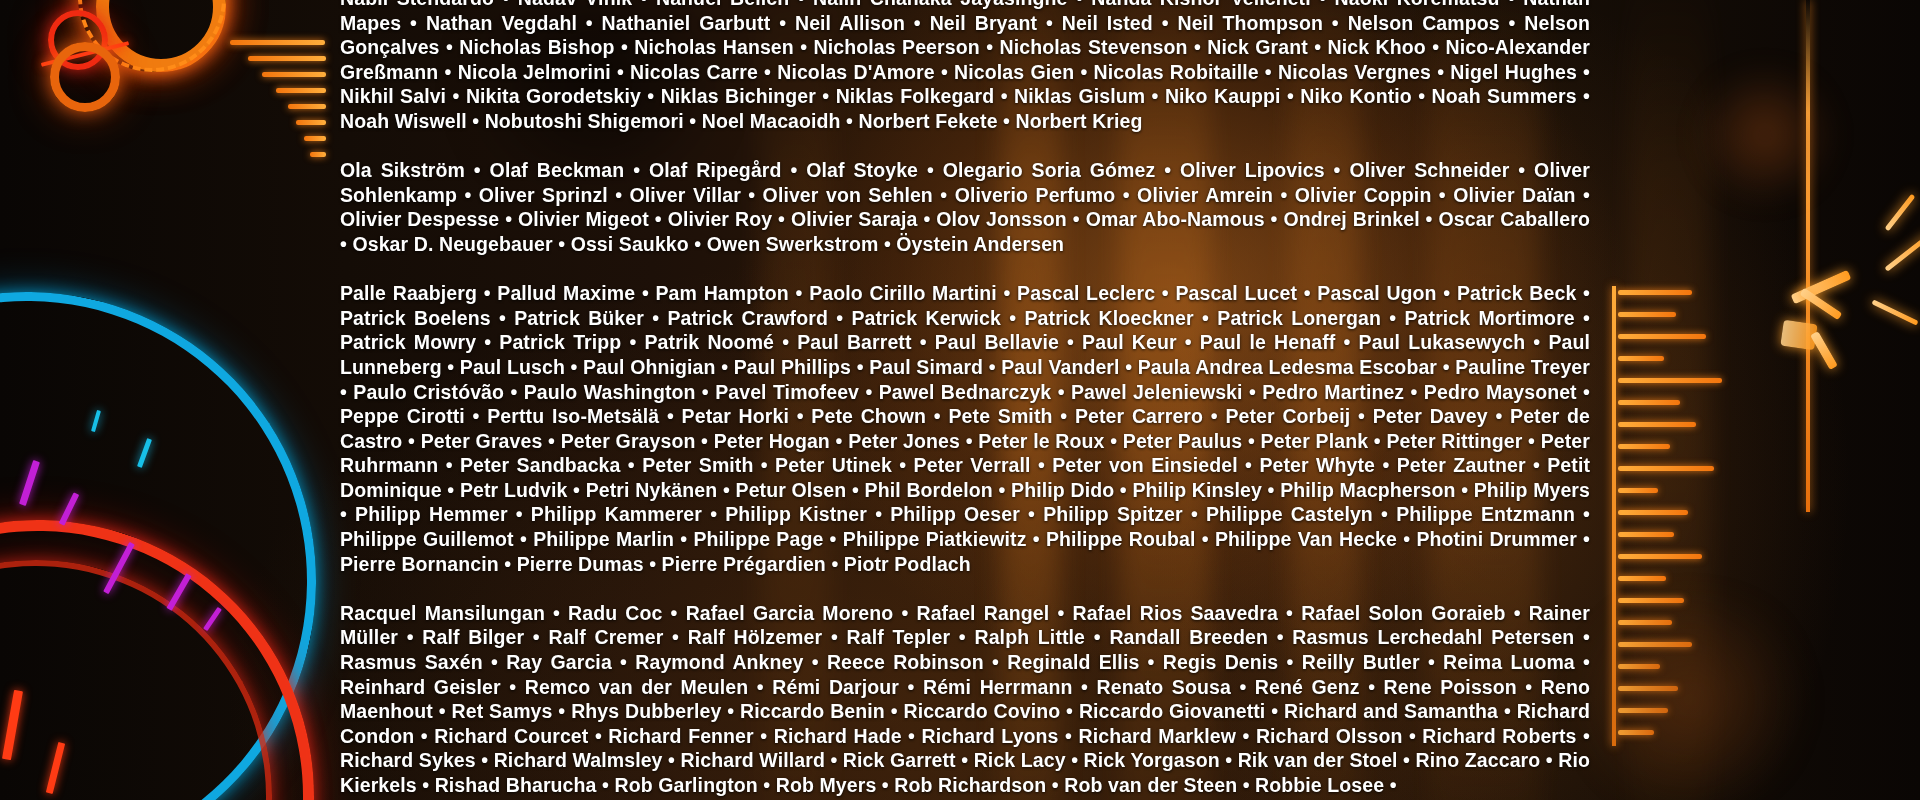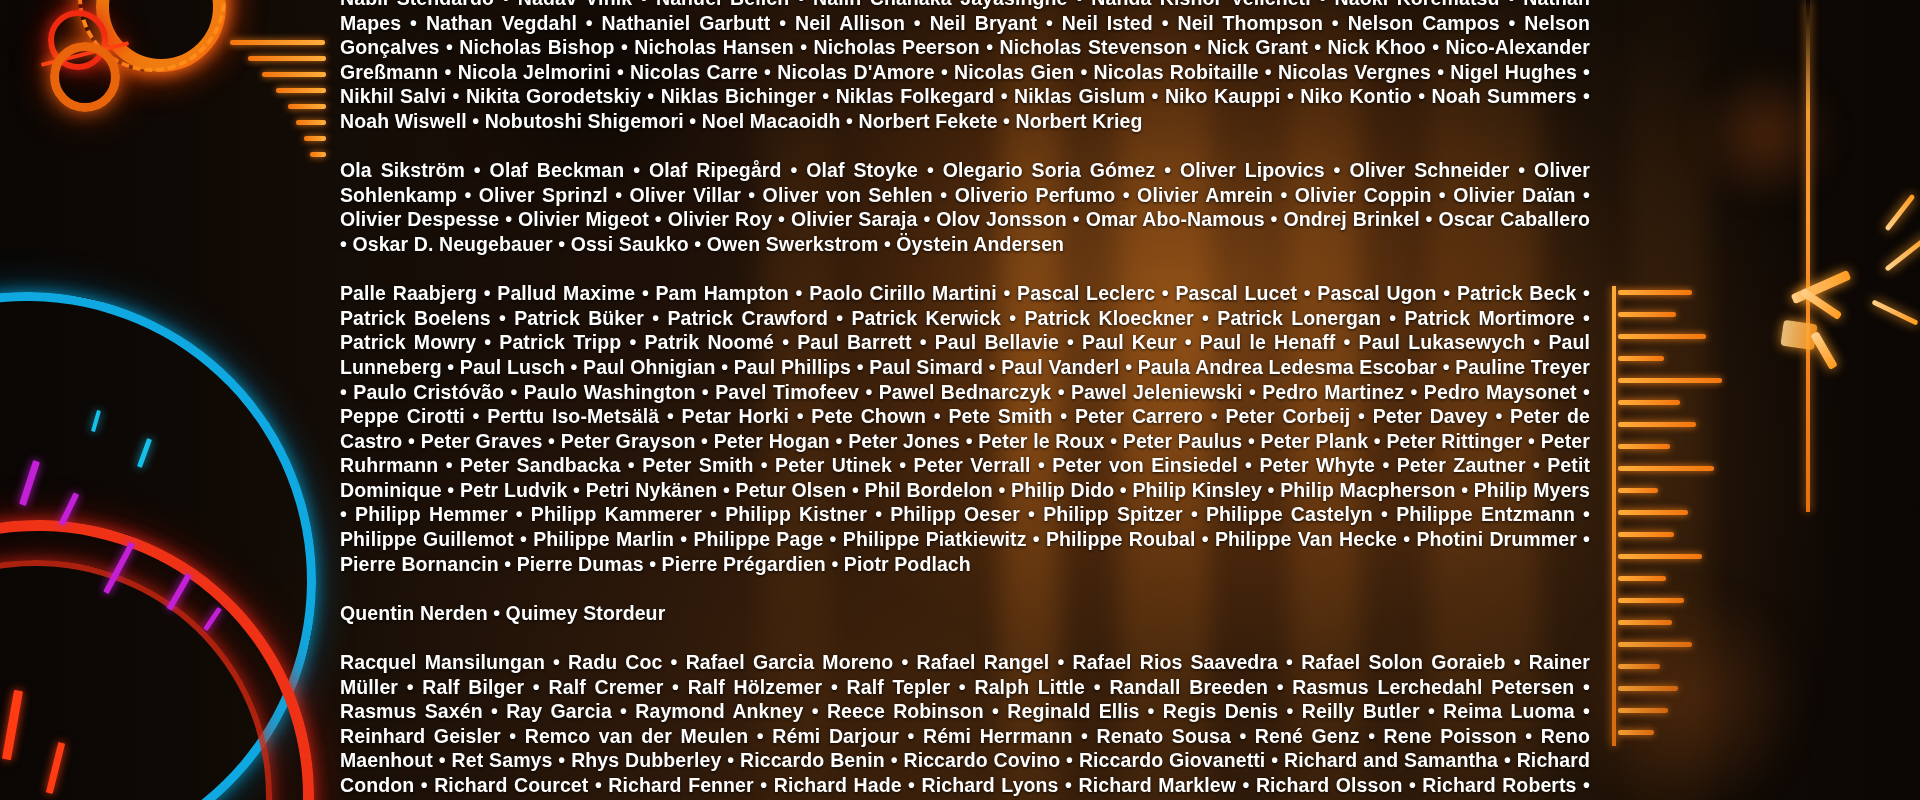--- a/index.html
+++ b/index.html
@@ -194,17 +194,16 @@
   <div style="position:absolute; left:1690px; top:70px; width:150px; height:130px; border-radius:50%; background:radial-gradient(circle, rgba(150,70,20,.45), rgba(20,10,5,0) 70%); filter:blur(14px);"></div>
   <div style="position:absolute; left:1560px; top:600px; width:260px; height:200px; border-radius:50%; background:radial-gradient(circle, rgba(130,65,18,.4), rgba(20,10,5,0) 70%); filter:blur(16px);"></div>
 
   <div style="position:absolute; left:430px; top:-20px; width:330px; height:200px; border-radius:50%; background:radial-gradient(circle, rgba(0,0,0,.55), rgba(0,0,0,0) 70%); filter:blur(18px);"></div>
 </div>
 
 <div id="credits">
   <p class="para clip-top">Nabil Stendardo • Nadav Vinik • Nahuel Belich • Nalin Chanaka Jayasinghe • Nanda Kishor Velicheti • Naoki Korematsu • Nathan Mapes • Nathan Vegdahl • Nathaniel Garbutt • Neil Allison • Neil Bryant • Neil Isted • Neil Thompson • Nelson Campos • Nelson Gonçalves • Nicholas Bishop • Nicholas Hansen • Nicholas Peerson • Nicholas Stevenson • Nick Grant • Nick Khoo • Nico-Alexander Greßmann • Nicola Jelmorini • Nicolas Carre • Nicolas D'Amore • Nicolas Gien • Nicolas Robitaille • Nicolas Vergnes • Nigel Hughes • Nikhil Salvi • Nikita Gorodetskiy • Niklas Bichinger • Niklas Folkegard • Niklas Gislum • Niko Kauppi • Niko Kontio • Noah Summers • Noah Wiswell • Nobutoshi Shigemori • Noel Macaoidh • Norbert Fekete • Norbert Krieg</p>
   <p class="para">Ola Sikström • Olaf Beckman • Olaf Ripegård • Olaf Stoyke • Olegario Soria Gómez • Oliver Lipovics • Oliver Schneider • Oliver Sohlenkamp • Oliver Sprinzl • Oliver Villar • Oliver von Sehlen • Oliverio Perfumo • Olivier Amrein • Olivier Coppin • Olivier Daïan • Olivier Despesse • Olivier Migeot • Olivier Roy • Olivier Saraja • Olov Jonsson • Omar Abo-Namous • Ondrej Brinkel • Oscar Caballero • Oskar D. Neugebauer • Ossi Saukko • Owen Swerkstrom • Öystein Andersen</p>
   <p class="para">Palle Raabjerg • Pallud Maxime • Pam Hampton • Paolo Cirillo Martini • Pascal Leclerc • Pascal Lucet • Pascal Ugon • Patrick Beck • Patrick Boelens • Patrick Büker • Patrick Crawford • Patrick Kerwick • Patrick Kloeckner • Patrick Lonergan • Patrick Mortimore • Patrick Mowry • Patrick Tripp • Patrik Noomé • Paul Barrett • Paul Bellavie • Paul Keur • Paul le Henaff • Paul Lukasewych • Paul Lunneberg • Paul Lusch • Paul Ohnigian • Paul Phillips • Paul Simard • Paul Vanderl • Paula Andrea Ledesma Escobar • Pauline Treyer • Paulo Cristóvão • Paulo Washington • Pavel Timofeev • Pawel Bednarczyk • Pawel Jeleniewski • Pedro Martinez • Pedro Maysonet • Peppe Cirotti • Perttu Iso-Metsälä • Petar Horki • Pete Chown • Pete Smith • Peter Carrero • Peter Corbeij • Peter Davey • Peter de Castro • Peter Graves • Peter Grayson • Peter Hogan • Peter Jones • Peter le Roux • Peter Paulus • Peter Plank • Peter Rittinger • Peter Ruhrmann • Peter Sandbacka • Peter Smith • Peter Utinek • Peter Verrall • Peter von Einsiedel • Peter Whyte • Peter Zautner • Petit Dominique • Petr Ludvik • Petri Nykänen • Petur Olsen • Phil Bordelon • Philip Dido • Philip Kinsley • Philip Macpherson • Philip Myers • Philipp Hemmer • Philipp Kammerer • Philipp Kistner • Philipp Oeser • Philipp Spitzer • Philippe Castelyn • Philippe Entzmann • Philippe Guillemot • Philippe Marlin • Philippe Page • Philippe Piatkiewitz • Philippe Roubal • Philippe Van Hecke • Photini Drummer • Pierre Bornancin • Pierre Dumas • Pierre Prégardien • Piotr Podlach</p>
-  <p class="para">Quentin Nerden • Quimey Stordeur</p>
   <p class="para">Racquel Mansilungan • Radu Coc • Rafael Garcia Moreno • Rafael Rangel • Rafael Rios Saavedra • Rafael Solon Goraieb • Rainer Müller • Ralf Bilger • Ralf Cremer • Ralf Hölzemer • Ralf Tepler • Ralph Little • Randall Breeden • Rasmus Lerchedahl Petersen • Rasmus Saxén • Ray Garcia • Raymond Ankney • Reece Robinson • Reginald Ellis • Regis Denis • Reilly Butler • Reima Luoma • Reinhard Geisler • Remco van der Meulen • Rémi Darjour • Rémi Herrmann • Renato Sousa • René Genz • Rene Poisson • Reno Maenhout • Ret Samys • Rhys Dubberley • Riccardo Benin • Riccardo Covino • Riccardo Giovanetti • Richard and Samantha • Richard Condon • Richard Courcet • Richard Fenner • Richard Hade • Richard Lyons • Richard Marklew • Richard Olsson • Richard Roberts • Richard Sykes • Richard Walmsley • Richard Willard • Rick Garrett • Rick Lacy • Rick Yorgason • Rik van der Stoel • Rino Zaccaro • Rio Kierkels • Rishad Bharucha • Rob Garlington • Rob Myers • Rob Richardson • Rob van der Steen • Robbie Losee •</p>
 </div>
 
 <div class="fade-bottom"></div>
 
 </body></html>

